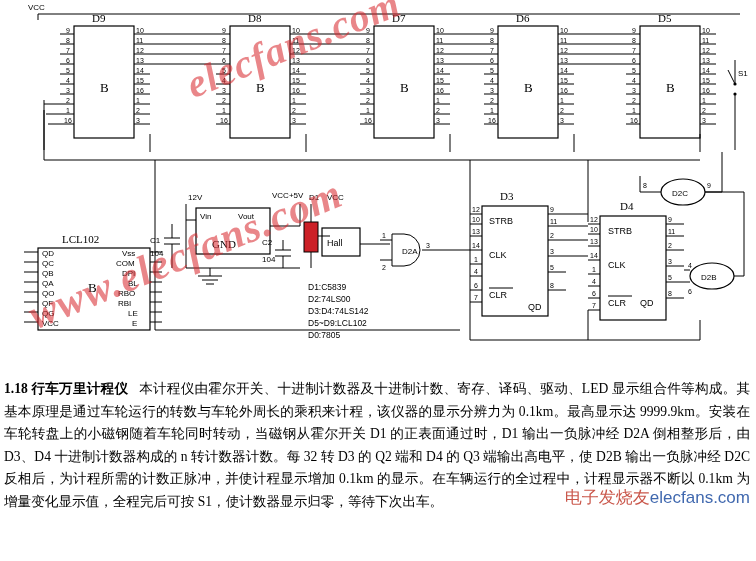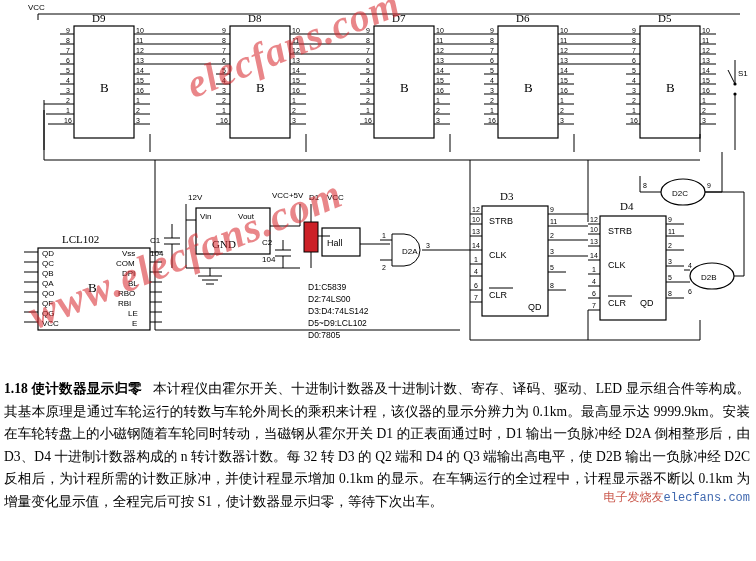--- a/index.html
+++ b/index.html
@@ -41,21 +41,21 @@
     position:absolute;left:0;top:378px;width:756px;
     font-family:"Liberation Serif",serif;
     font-size:13.6px;line-height:22.6px;color:#000;
     padding:0 6px 0 4px;box-sizing:border-box;
   }
   #bodytext p{margin:0;text-align:justify;}
   #bodytext .title-line{font-weight:bold;}
   #bodytext .title-num{font-weight:bold;}
   .footer-wm{
     position:absolute;right:6px;bottom:4px;
-    font-family:Liberation Mono, monospace;font-size:12px;color:#c0392b;
+    font-family:Liberation Sans, sans-serif;font-size:17px;color:#c0392b;
     opacity:.85;
   }
   .footer-wm .blue{color:#1f4ea1;}
 </style>
 </head>
 <body>
 
 <svg id="schematic" viewBox="0 0 756 380">
 
   <g>
@@ -557,19 +557,19 @@
 </svg>
 
 <div id="watermark">
   <div class="wm-text" id="wm1">elecfans.com</div>
   <div class="wm-text" id="wm2">www.elecfans.com</div>
 </div>
 
 <div id="bodytext">
   <p>
     <span class="title-num">1.18</span>
-    <span class="title-line">使计数器显示归零</span>
+    <span class="title-line">行车万里计程仪</span>
     &nbsp;&nbsp;<span>本计程仪由霍尔开关、十进制计数器及十进制计数、寄存、译码、驱动、LED 显示组合件等构成。其基本原理是通过车轮运行的转数与车轮外周长的乘积来计程，该仪器的显示分辨力为 0.1km。最高显示达 9999.9km。安装在车轮转盘上的小磁钢随着车轮同时转动，当磁钢从霍尔开关 D1 的正表面通过时，D1 输出一负脉冲经 D2A 倒相整形后，由 D3、D4 十进制计数器构成的 n 转计数器计数。每 32 转 D3 的 Q2 端和 D4 的 Q3 端输出高电平，使 D2B 输出一负脉冲经 D2C 反相后，为计程所需的计数正脉冲，并使计程显示增加 0.1km 的显示。在车辆运行的全过程中，计程显示器不断以 0.1km 为增量变化显示值，全程完后可按 S1，使计数器显示归零，等待下次出车。</span>
   </p>
   <div class="footer-wm">
     <span>电子发烧友</span><span class="blue">elecfans.com</span>
   </div>
 </div>
 
 </body></html>

